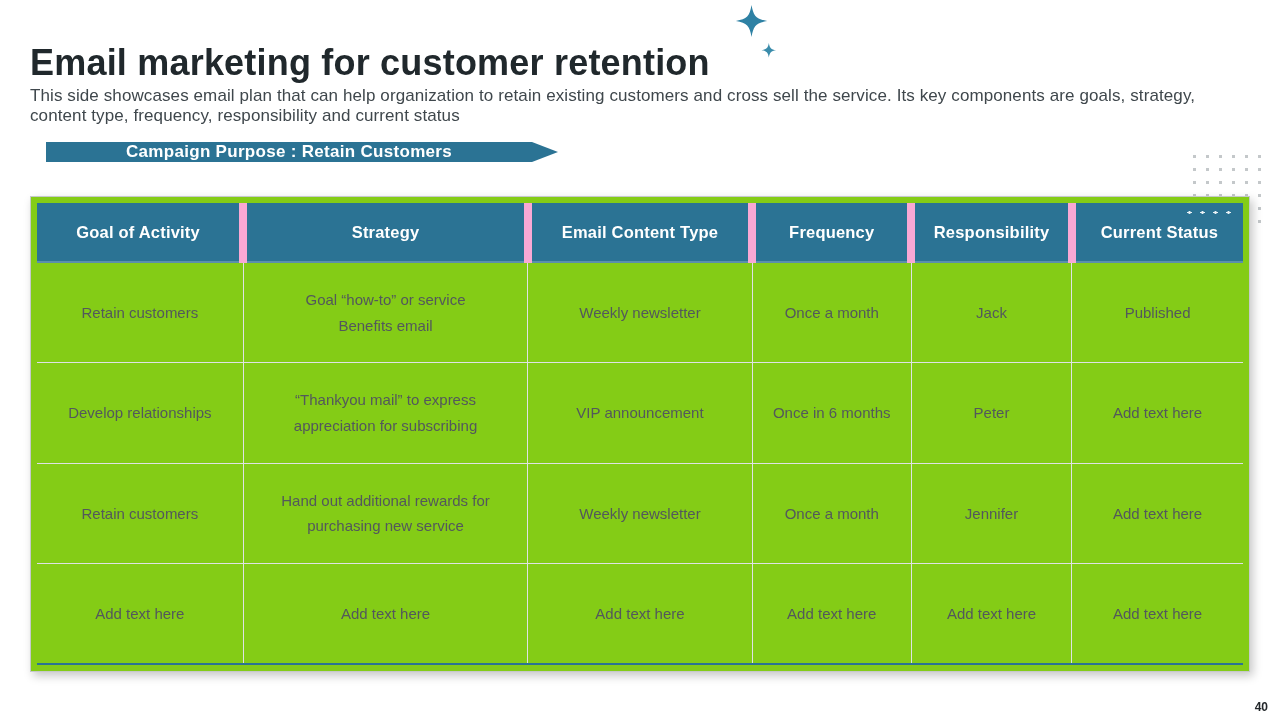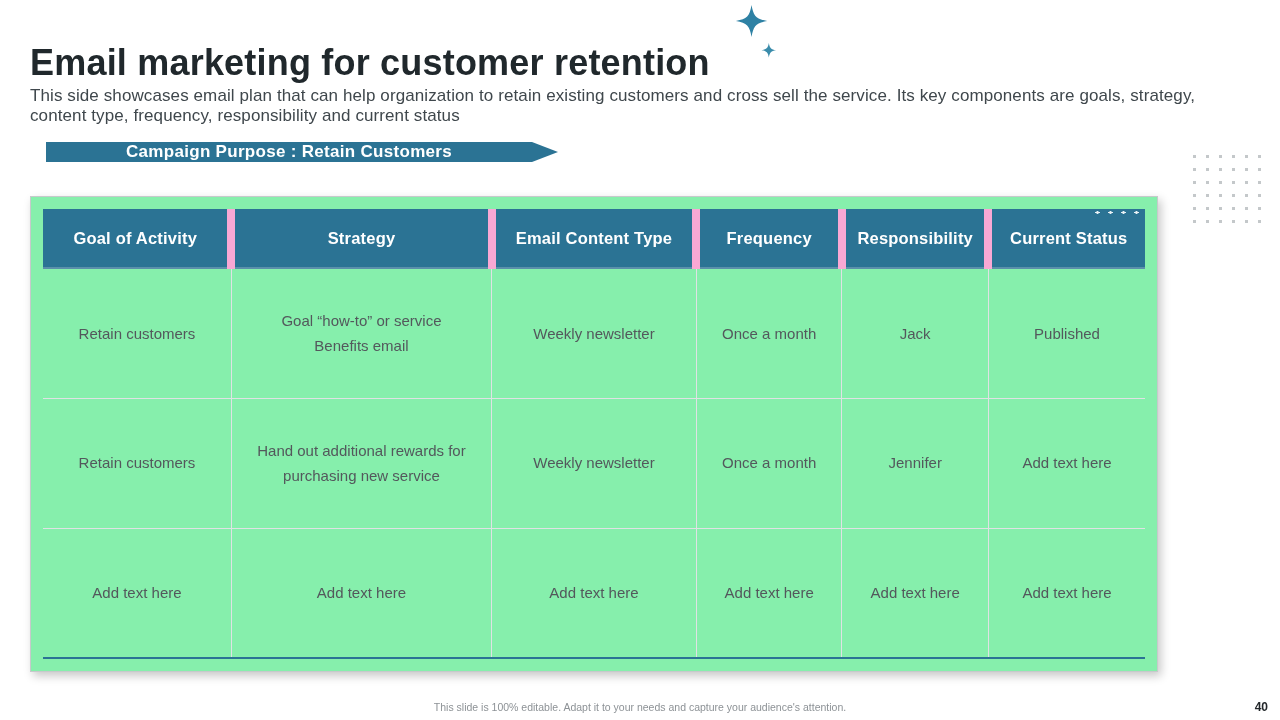--- a/index.html
+++ b/index.html
@@ -30,22 +30,22 @@
     clip-path: polygon(0 0, calc(100% - 26px) 0, 100% 50%, calc(100% - 26px) 100%, 0 100%);
     padding-right:26px;
   }
   .dots-deco {
     position:absolute; left:1186px; top:148px; width:78px; height:84px;
     background-image: radial-gradient(#c4c8ca 1.7px, transparent 1.9px);
     background-size: 13px 13px; background-position: 2px 2px;
     z-index:0;
   }
   .table-card {
-    position:absolute; left:30px; top:196px; width:1128px; height:476px;
-    background:#86efac; border:1px solid #c6c9cb; padding:12px;
+    position:absolute; left:30px; top:196px; width:1220px; height:476px;
+    background:#84cc16; border:1px solid #c6c9cb; padding:6px;
     box-shadow: 3px 4px 9px rgba(0,0,0,0.22);
     z-index:1;
   }
   .header-dots {
     position:absolute; right:16px; top:11px; width:52px; height:7px;
     background-image: radial-gradient(#e9f1f5 2px, transparent 2.2px);
     background-size: 13px 7px; background-position: 2px 1px;
     z-index:3;
   }
   table.plan {
@@ -126,36 +126,44 @@
         <tr>
           <td>Retain customers</td>
           <td>Goal “how-to” or service
 Benefits email</td>
           <td>Weekly newsletter</td>
           <td>Once a month</td>
           <td>Jack</td>
           <td>Published</td>
         </tr>
         <tr>
+          <td>Develop relationships</td>
+          <td>“Thankyou mail” to express
+appreciation for subscribing</td>
+          <td>VIP announcement</td>
+          <td>Once in 6 months</td>
+          <td>Peter</td>
+          <td>Add text here</td>
+        </tr>
+        <tr>
           <td>Retain customers</td>
           <td>Hand out additional rewards for
 purchasing new service</td>
           <td>Weekly newsletter</td>
           <td>Once a month</td>
           <td>Jennifer</td>
           <td>Add text here</td>
         </tr>
         <tr>
           <td>Add text here</td>
           <td>Add text here</td>
           <td>Add text here</td>
           <td>Add text here</td>
           <td>Add text here</td>
           <td>Add text here</td>
         </tr>
       </tbody>
     </table>
   </div>
 
-  <div class="footer-note">This slide is 100% editable.  Adapt it to your needs and capture your audience's attention.</div>
   <div class="page-number">40</div>
 
 </div>
 
 </body></html>

